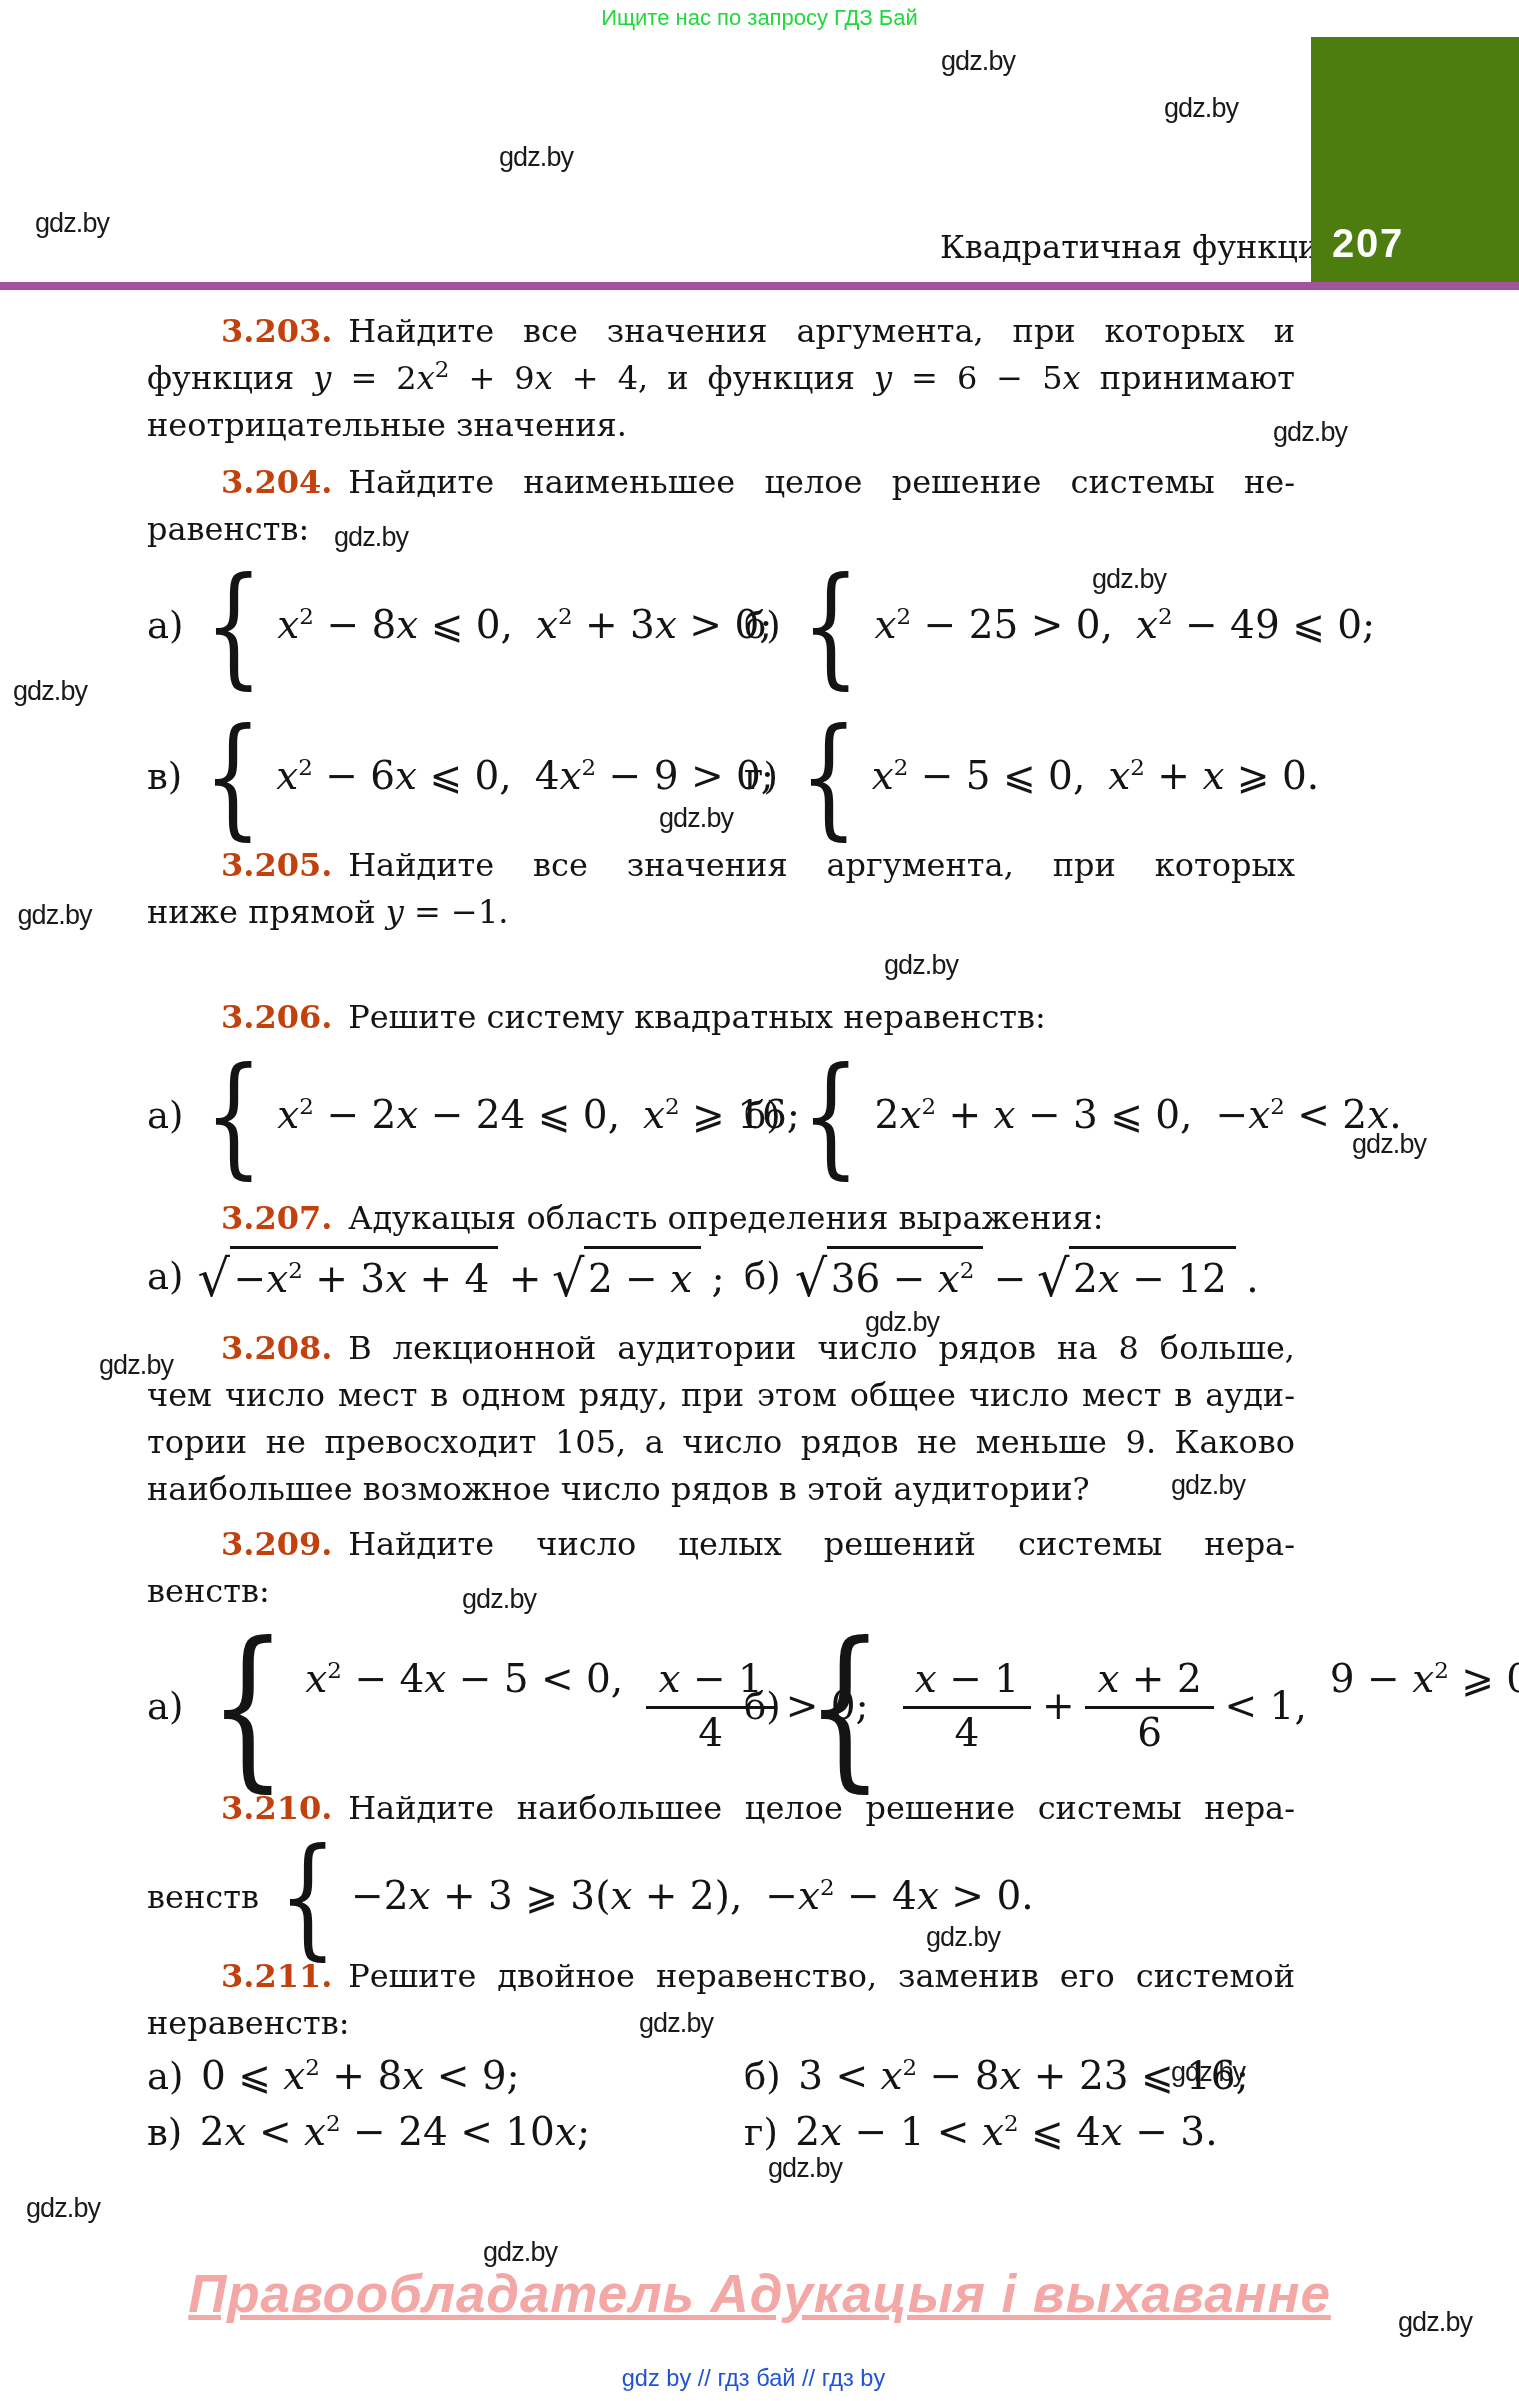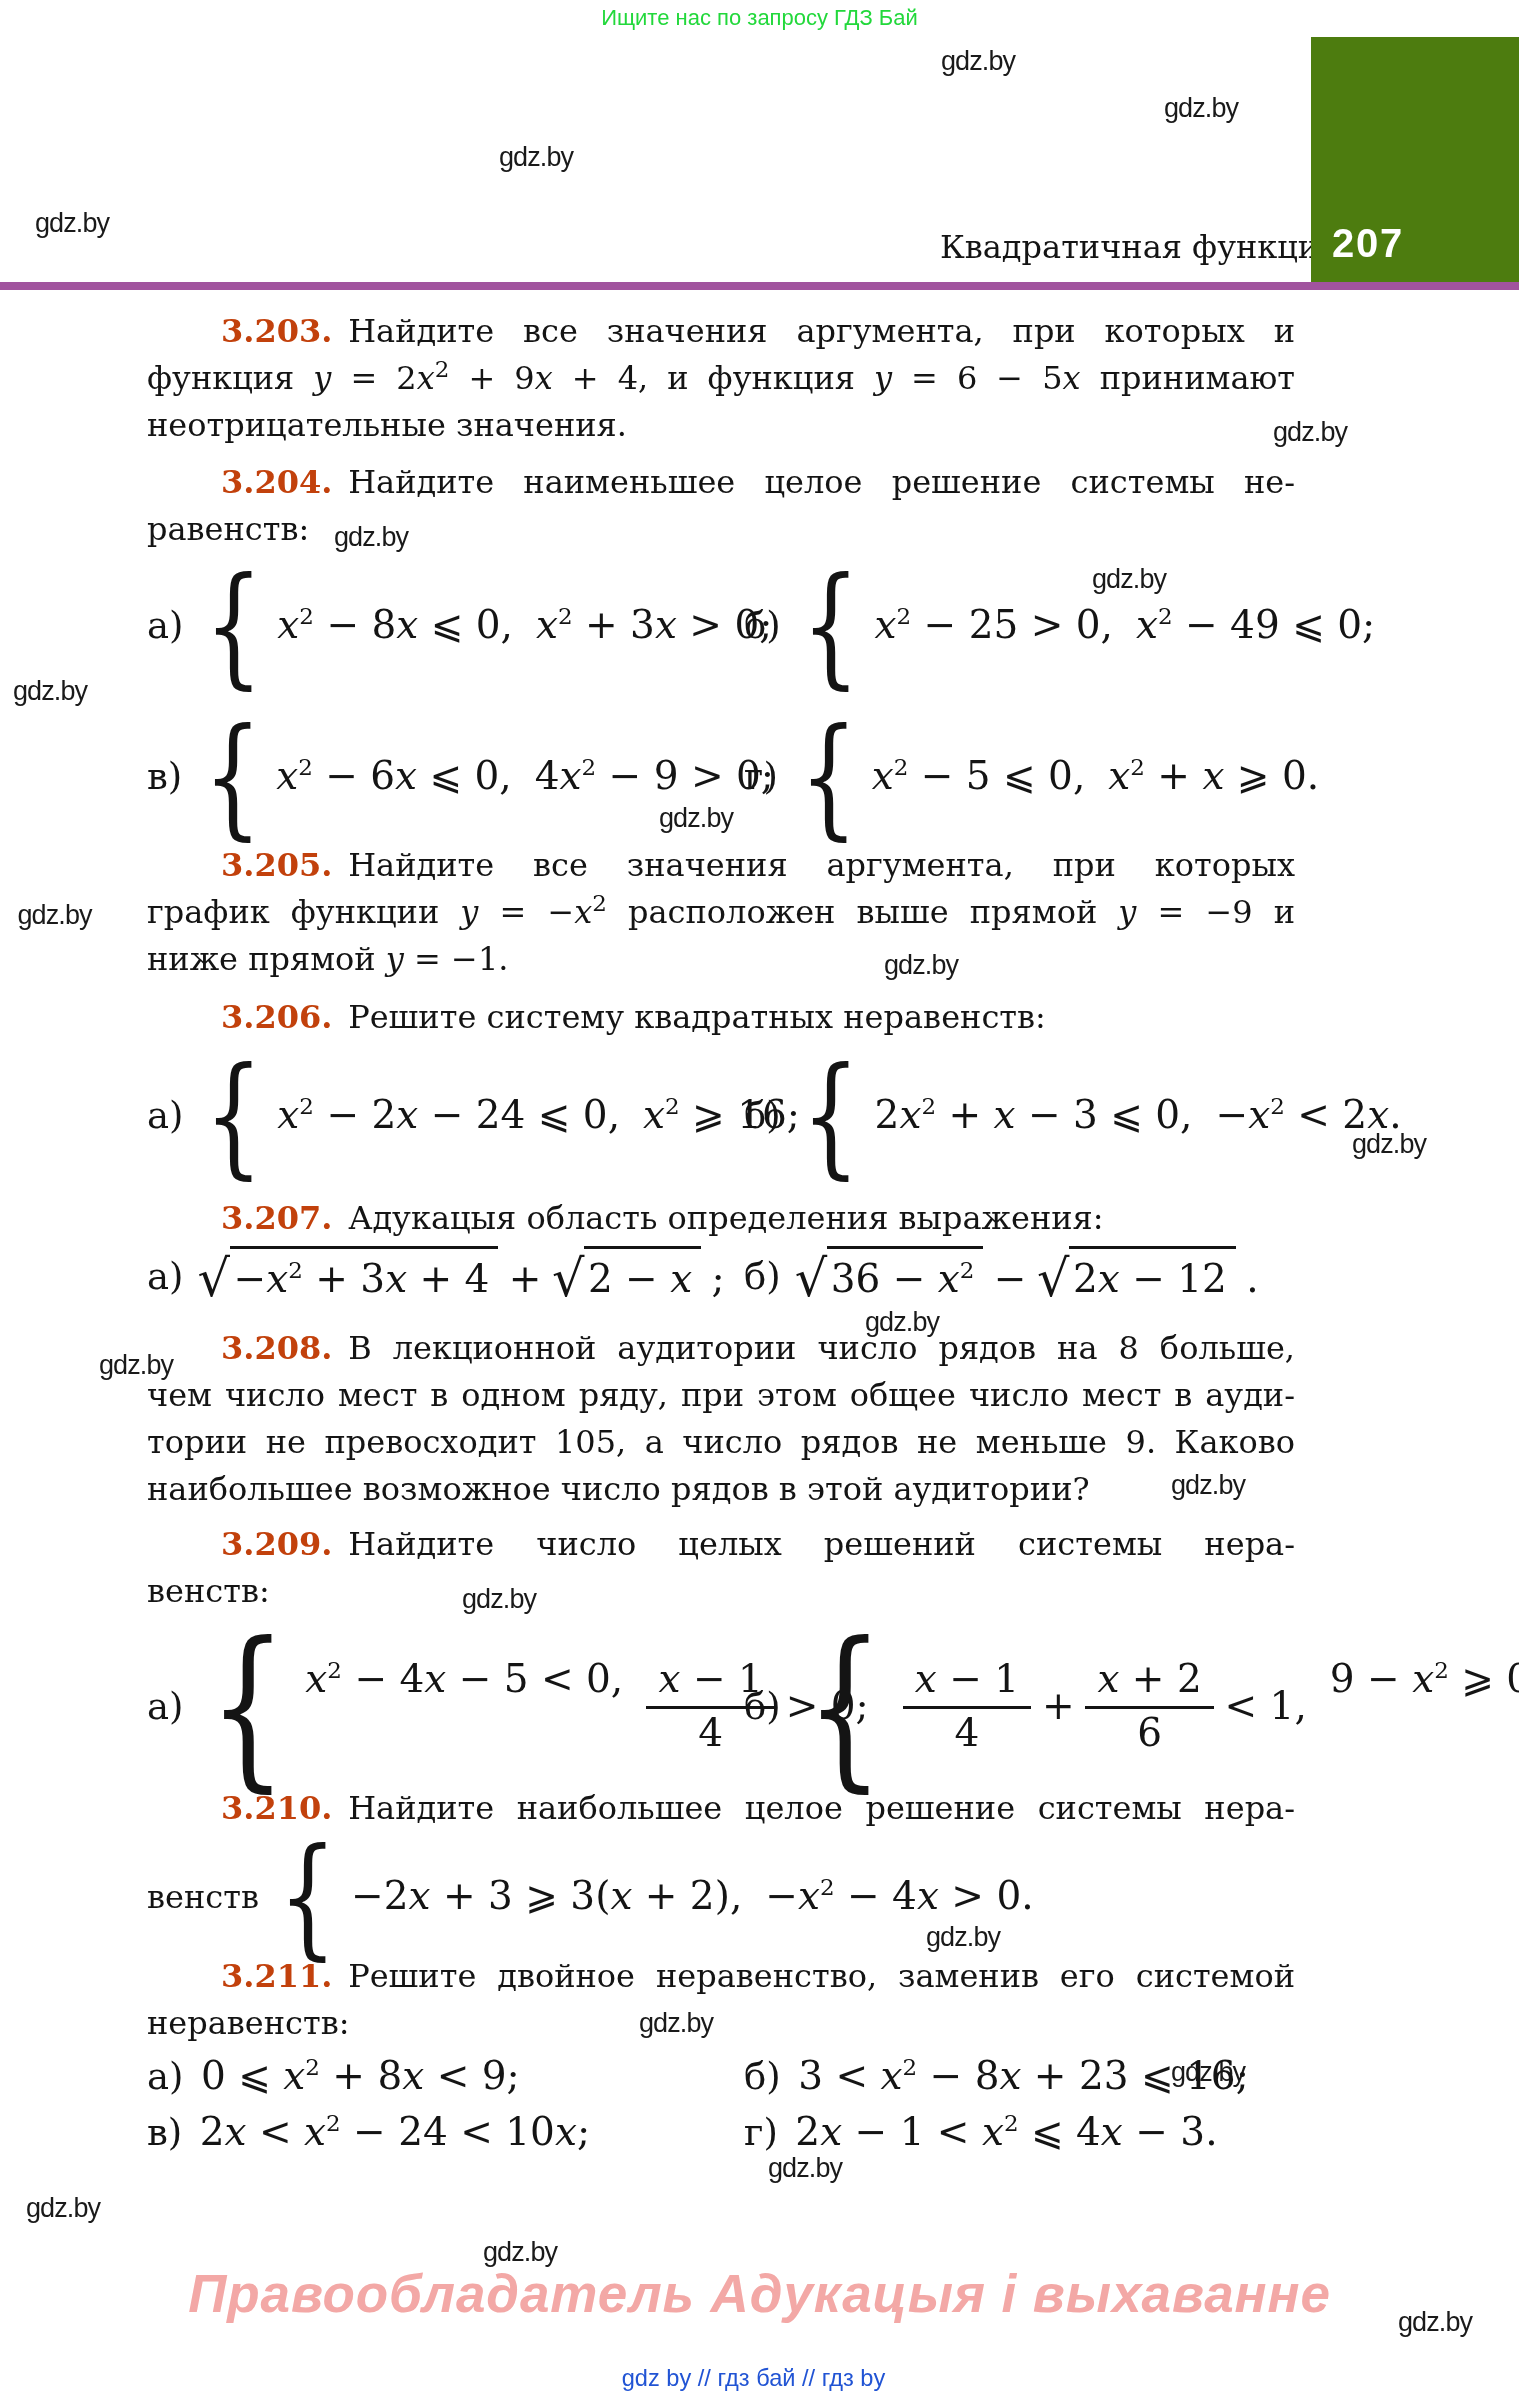--- a/index.html
+++ b/index.html
@@ -59,21 +59,21 @@
   .ineq{position:absolute;font-size:39px;white-space:nowrap;}
   .ineq .syslabel{margin-right:17.5px;}
 
   
   .p210row{position:absolute;left:147px;display:flex;align-items:center;}
   .p210row .prefix{font-size:32px;margin-right:12.3px;}
 
   
   .pink-footer{position:absolute;top:2263px;left:0;right:0;text-align:center;
       font-family:"Liberation Sans",sans-serif;font-style:italic;font-weight:bold;
-      font-size:53px;letter-spacing:0.9px;color:#f3a8a6;}
+      font-size:53px;letter-spacing:0.9px;color:#f3a8a6;text-decoration:underline;}
   .links-footer{position:absolute;top:2365px;left:0;right:12px;text-align:center;
       font-family:"Liberation Sans",sans-serif;font-size:23.6px;color:#2154d4;}
 </style>
 </head>
 <body>
 
 <div class="page">
 
   <div class="banner">Ищите нас по запросу ГДЗ Бай</div>
 
@@ -153,21 +153,20 @@
       <span class="brace">{</span>
       <span class="srows">
         <span class="m"><i>x</i><sup>2</sup> − 5 ⩽ 0,</span>
         <span class="m"><i>x</i><sup>2</sup> + <i>x</i> ⩾ 0.</span>
       </span>
     </div>
   </div>
 
   <section class="prob" style="top:842px">
     <div class="line first"><span class="pnum">3.205.</span><span>Найдите все значения аргумента, при которых</span></div>
-    <div class="line">график функции <i>y</i> = −<i>x</i><sup>2</sup> расположен выше прямой <i>y</i> = −9 и</div>
     <div class="line last">ниже прямой <i>y</i> = −1.</div>
   </section>
 
   <section class="prob" style="top:994px">
     <div class="line first last"><span class="pnum">3.206.</span><span>Решите систему квадратных неравенств:</span></div>
   </section>
 
   <div class="sysrow" style="top:1050px">
     <div class="sys col-a">
       <span class="syslabel">а)</span>

